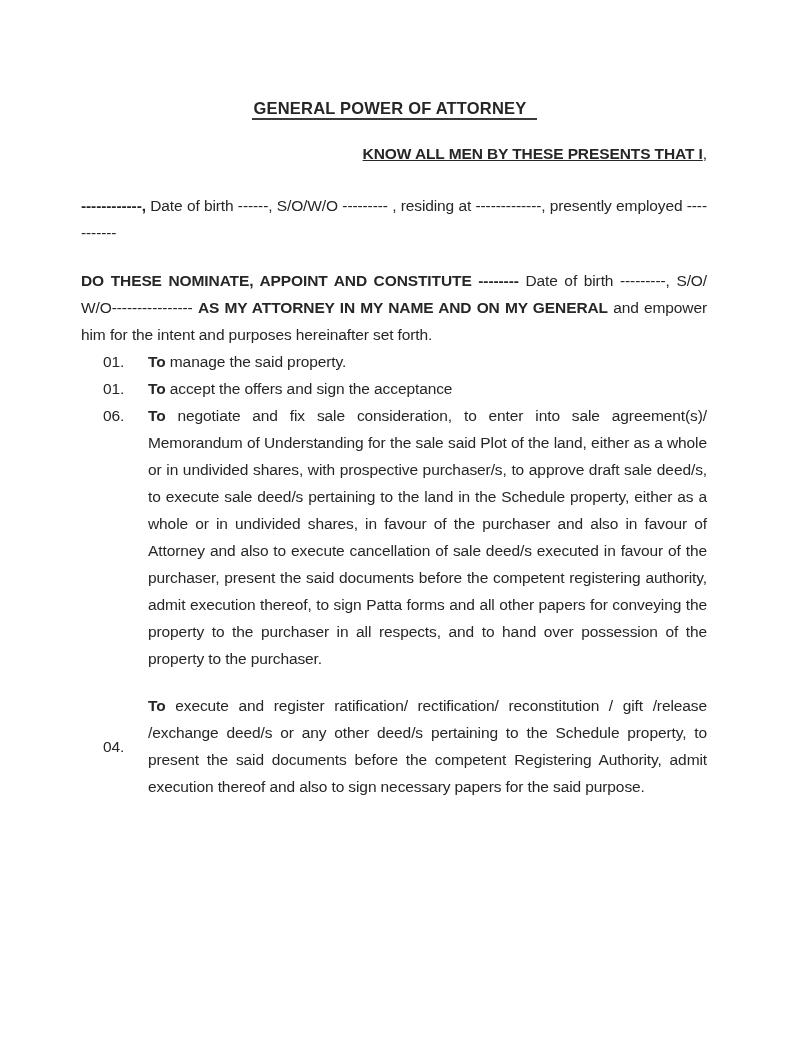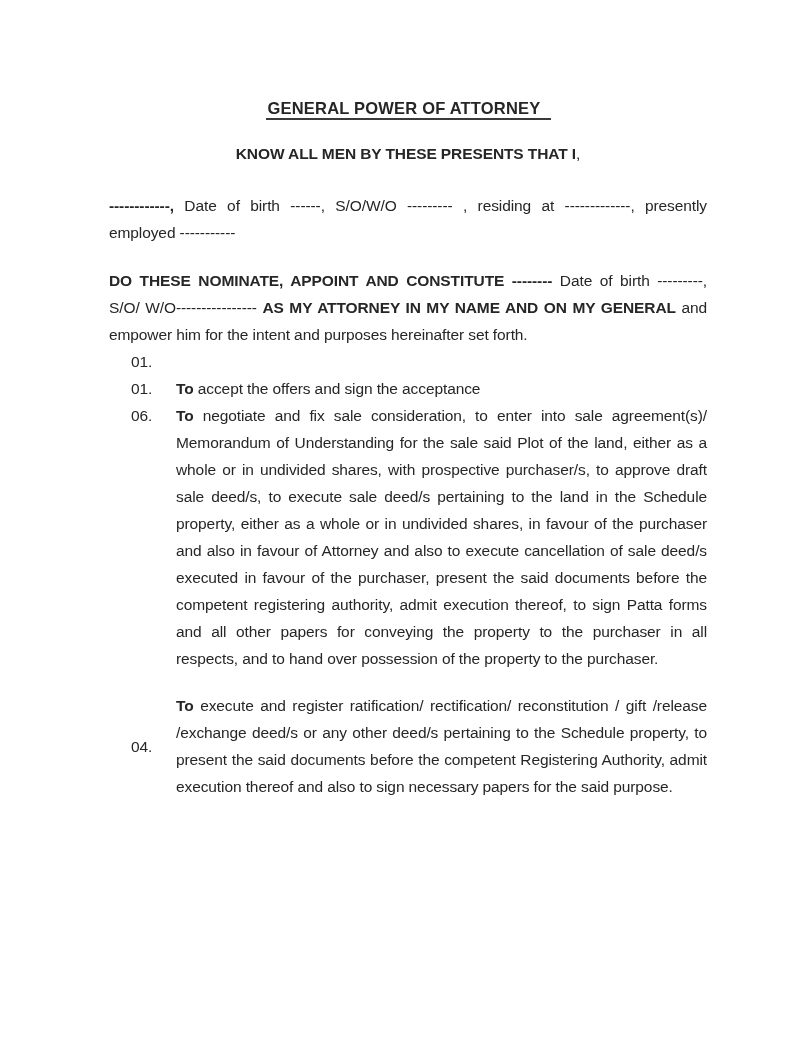--- a/index.html
+++ b/index.html
@@ -5,21 +5,21 @@
   html, body {
     margin: 0;
     padding: 0;
     background: #ffffff;
   }
   .page {
     position: relative;
     width: 788px;
     height: 904px;
     box-sizing: border-box;
-    padding: 99px 81px 0 109px;
+    padding: 99px 81px 0 81px;
     background: #ffffff;
     color: #262626;
     font-family: "Liberation Sans", sans-serif;
     font-size: 15.5px;
     letter-spacing: -0.1px;
     overflow: hidden;
   }
   .title {
     margin: 0 0 26px 0;
     text-align: center;
@@ -34,21 +34,22 @@
   }
   .para {
     margin: 0;
     text-align: justify;
     line-height: 27px;
   }
   .b { font-weight: 700; }
   .know {
     line-height: 19px;
     margin: 0 0 29px 0;
-    text-align: center;
+    text-align: right;
+    text-decoration: underline;
   }
   .p-principal { margin: 0 0 21px 0; }
   .p-nominate  { margin: 0; }
   .p-whereas   { margin: 0 0 8px 0; text-indent: 46px; }
   .clause-list {
     margin: 0;
     padding: 0;
     list-style: none;
   }
   .clause {
@@ -77,20 +78,21 @@
   <div class="para know"><span class="b">KNOW ALL MEN BY THESE PRESENTS THAT I</span><span>,</span></div>
 
   <div class="para p-principal"><span class="b">------------,</span><span> Date of birth ------, S/O/W/O --------- , residing at -------------, presently employed -----------</span></div>
 
   <div class="para p-nominate"><span class="b">DO THESE NOMINATE, APPOINT AND CONSTITUTE --------</span><span> Date of birth ---------, S/O/ W/O---------------- </span><span class="b">AS MY ATTORNEY IN MY NAME AND ON MY GENERAL</span><span> and empower him for the intent and purposes hereinafter set forth.</span></div>
 
 
   <ol class="clause-list">
       <li class="clause">
         <span class="num">01.</span>
+        <div class="body"><span class="b">To</span><span> manage the said property.</span></div>
       </li>
       <li class="clause">
         <span class="num">01.</span>
         <div class="body"><span class="b">To</span><span> accept the offers and sign the acceptance</span></div>
       </li>
       <li class="clause">
         <span class="num">06.</span>
         <div class="body"><span class="b">To</span><span> negotiate and fix sale consideration, to enter into sale agreement(s)/ Memorandum of Understanding for the  sale said Plot of the land, either as a whole or in undivided shares, with prospective purchaser/s, to approve draft sale deed/s, to execute sale deed/s pertaining to the land in the Schedule property, either as a whole or in undivided shares, in favour of the purchaser and also in favour of Attorney and also to execute cancellation of sale deed/s executed in favour of the purchaser, present the said documents before the competent registering authority, admit execution thereof, to sign Patta forms and all other papers for conveying the property to the purchaser in all respects, and to hand over possession of the property to the purchaser.</span></div>
       </li>
       <li class="clause">

